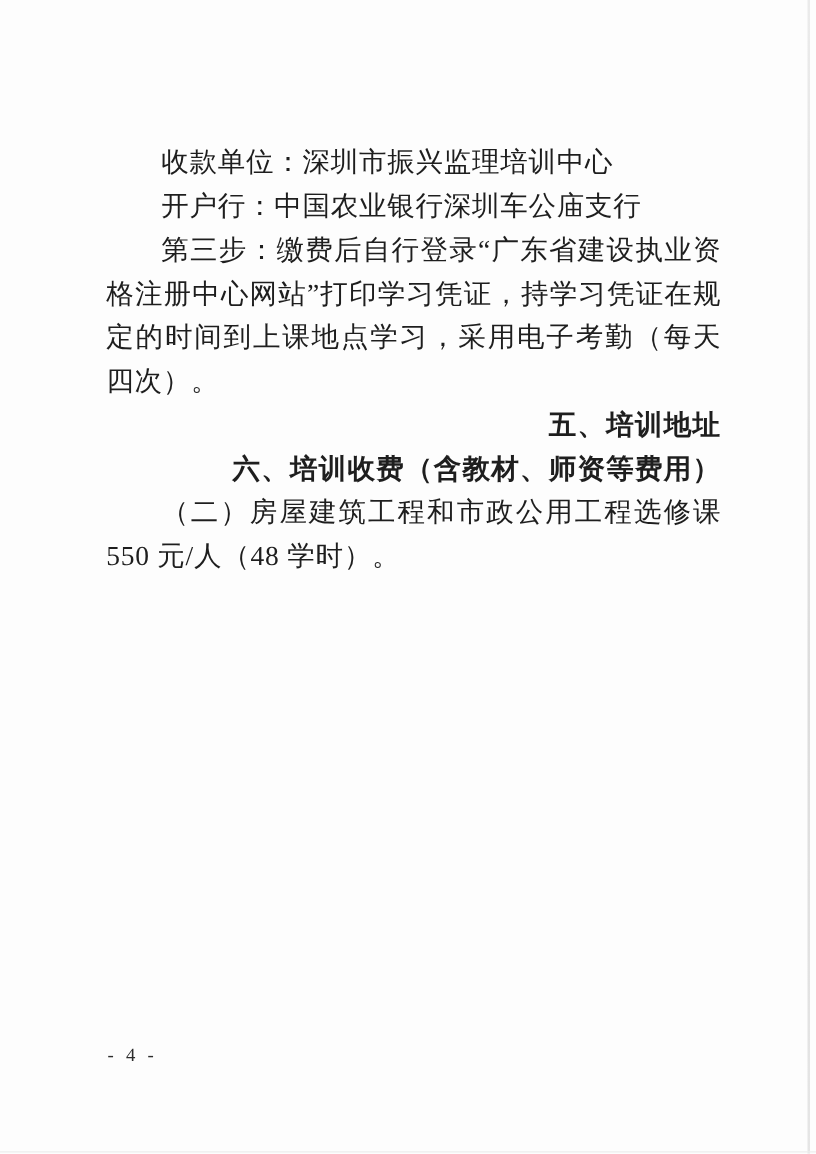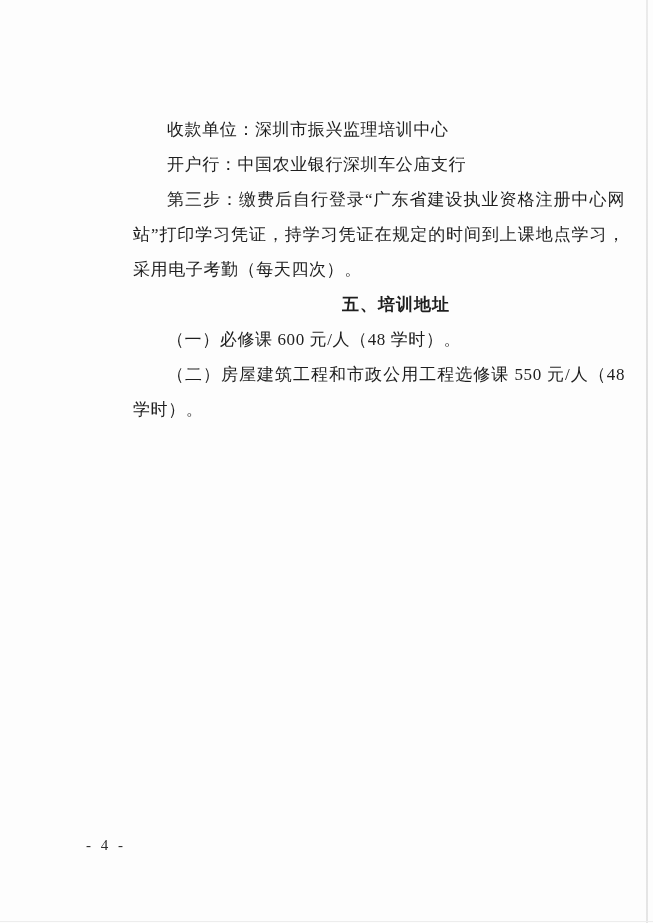--- a/index.html
+++ b/index.html
@@ -13,33 +13,32 @@
     position: relative;
     width: 653px; height: 923px;
     background: #fdfdfd;
     overflow: hidden;
     color: #1e1e1e;
   }
   .content {
     position: absolute;
     left: 85px; top: 112px;
     width: 492px;
-    font-size: 17px;
+    font-size: 22px;
     line-height: 35px;
     letter-spacing: 0.6px;
     text-align: justify;
-    margin-left: 48px;
   }
   .content p {
     margin: 0;
     text-indent: 2em;
   }
   .content p.heading {
     font-weight: bold;
-    text-align: center;
+    text-align: right;
     letter-spacing: 1px;
   }
   .page-number {
     position: absolute;
     left: 86px; top: 837px;
     font-size: 15px;
     letter-spacing: 3px;
     color: #2c2c2c;
   }
   .scan-edge {
@@ -58,21 +57,21 @@
 </style>
 </head>
 <body>
 
 <div class="page">
   <div class="content">
     <p>收款单位：深圳市振兴监理培训中心</p>
     <p>开户行：中国农业银行深圳车公庙支行</p>
     <p>第三步：缴费后自行登录“广东省建设执业资格注册中心网站”打印学习凭证，持学习凭证在规定的时间到上课地点学习，采用电子考勤（每天四次）。</p>
     <p class="heading">五、培训地址</p>
-    <p>（一）必修课 600 元/人（48 学时）。</p>
+    <p class="heading">六、培训收费（含教材、师资等费用）</p>
     <p>（二）房屋建筑工程和市政公用工程选修课 550 元/人（48 学时）。</p>
   </div>
 
   <div class="page-number">- 4 -</div>
 
   <div class="scan-edge"></div>
   <div class="scan-bottom"></div>
 </div>
 
 </body></html>

